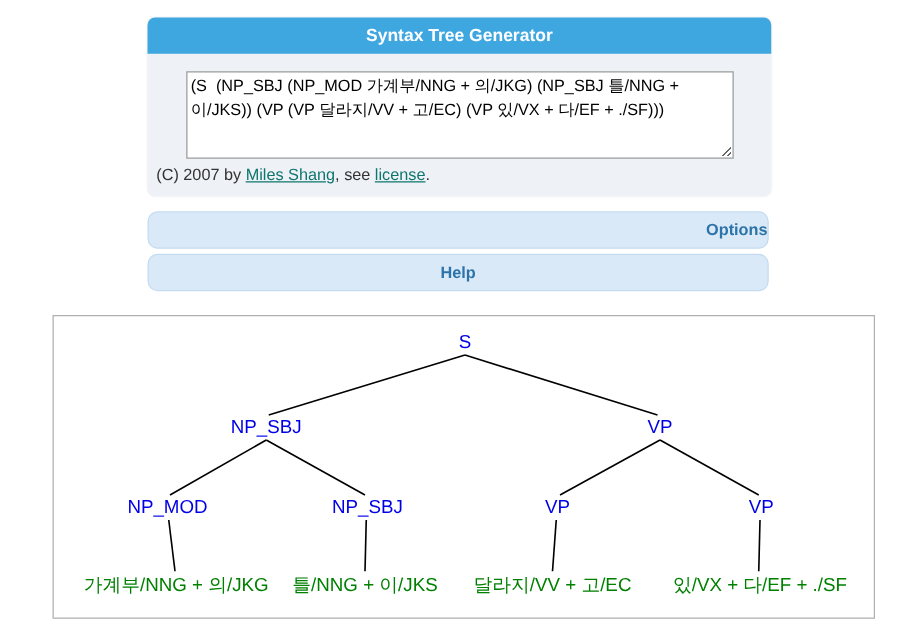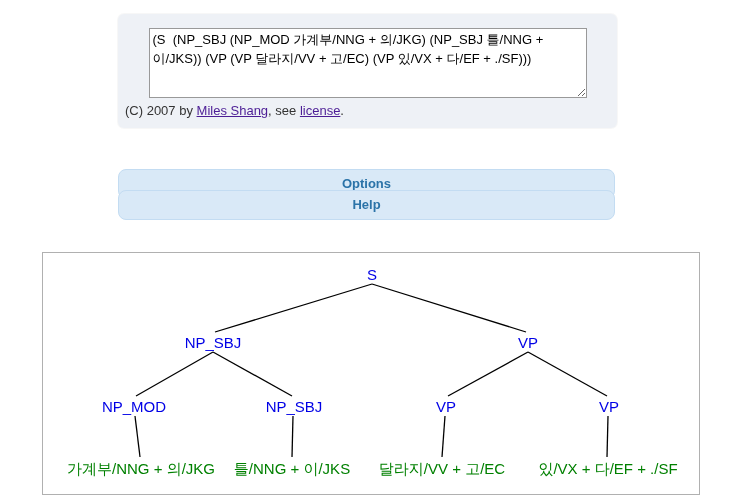--- a/index.html
+++ b/index.html
@@ -48,42 +48,42 @@
     resize: both;
     box-sizing: content-box;
     outline: none;
   }
   .credit {
     margin: 5px 0 0 7px;
     font-size: 13px;
     color: #333333;
   }
   .credit a {
-    color: #4c1d95;
+    color: #0f766e;
     text-decoration: underline;
     cursor: pointer;
   }
   .accordion-btn {
     position: absolute;
     left: 118px;
     width: 497px;
     height: 30px;
     background: #d9e9f7;
     border: 1px solid #c3dcf2;
     border-radius: 8px;
     text-align: center;
     line-height: 28px;
     font-weight: bold;
     font-size: 13px;
     color: #2b73a8;
     cursor: pointer;
     box-sizing: border-box;
   }
-  .accordion-btn.options { top: 169px; }
-  .accordion-btn.help    { top: 190px; }
+  .accordion-btn.options { top: 169px; text-align: right; }
+  .accordion-btn.help    { top: 203px; }
   .tree-canvas {
     position: absolute;
     left: 42px;
     top: 252px;
     width: 656px;
     height: 241px;
     background: #ffffff;
     border: 1px solid #b0b0b0;
     box-sizing: content-box;
   }
@@ -93,20 +93,21 @@
   .tree-text {
     font-family: "Liberation Sans", sans-serif;
     font-size: 15px;
     text-anchor: middle;
   }
 </style>
 </head>
 <body>
 
 <div class="panel">
+  <div class="panel-header">Syntax Tree Generator</div>
   <div class="panel-body">
     <textarea class="tree-input" spellcheck="false" value="(S  (NP_SBJ (NP_MOD 가계부/NNG + 의/JKG) (NP_SBJ 틀/NNG + 이/JKS)) (VP (VP 달라지/VV + 고/EC) (VP 있/VX + 다/EF + ./SF)))" style="">(S  (NP_SBJ (NP_MOD 가계부/NNG + 의/JKG) (NP_SBJ 틀/NNG + 이/JKS)) (VP (VP 달라지/VV + 고/EC) (VP 있/VX + 다/EF + ./SF)))</textarea>
     <div class="credit"><span>(C) 2007 by </span><a>Miles Shang</a><span>, see </span><a>license</a><span>.</span></div>
   </div>
 </div>
 
 <div class="accordion-btn options">Options</div>
 <div class="accordion-btn help">Help</div>
 
 <div class="tree-canvas">

